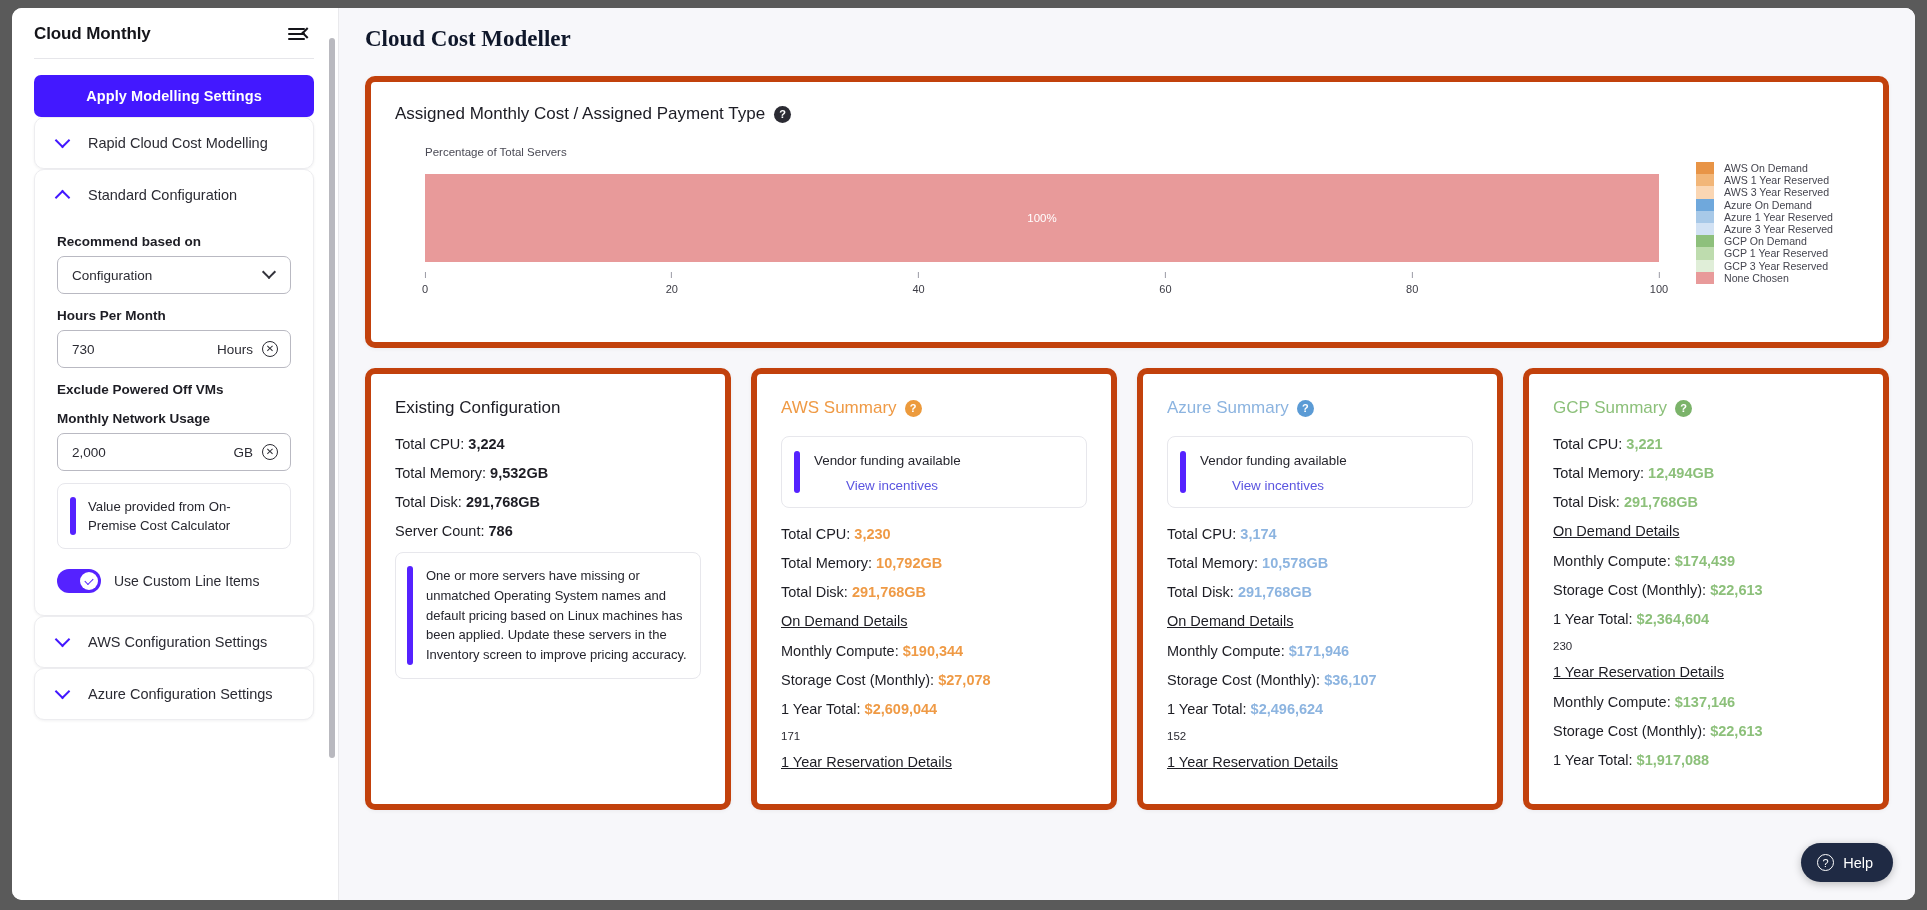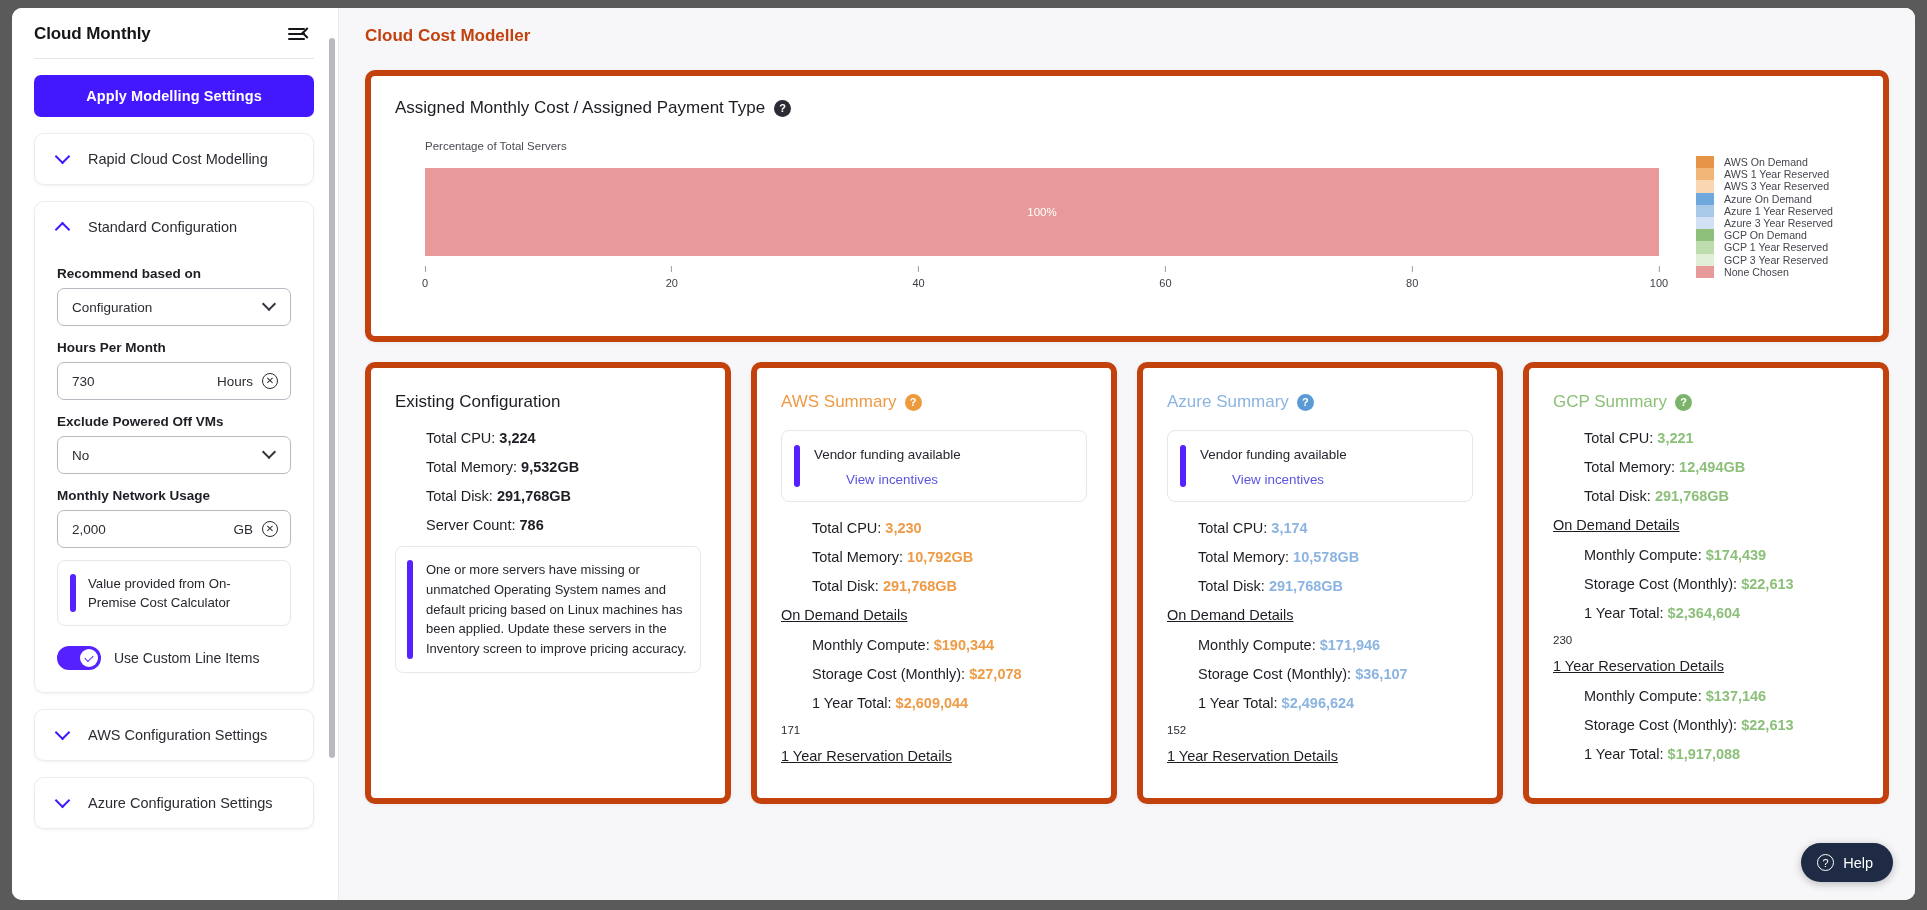--- a/index.html
+++ b/index.html
@@ -65,21 +65,20 @@
     display: block; width: 100%;
     background: #4318ff; color: #fff;
     border: none; border-radius: 7px;
     padding: 13px 10px;
     font-size: 14.5px; font-weight: bold;
     font-family: inherit; cursor: pointer;
     letter-spacing: 0.1px;
   }
 
   .acc {
-    margin-top: 16px;
     background: #fff;
     border: 1px solid #ededf0;
     border-radius: 10px;
     box-shadow: 0 1px 3px rgba(20,20,40,0.06);
   }
   .acc-head {
     display: flex; align-items: center; gap: 20px;
     padding: 17px 16px 17px 22px;
     cursor: pointer;
   }
@@ -156,21 +155,21 @@
 
   
   .main {
     flex: 1; background: #f7f7fa;
     position: relative; overflow: hidden;
   }
   .main-header {
     padding: 18px 26px 14px 26px;
     background: #f7f7fa;
   }
-  .page-title { font-size: 17px; font-weight: bold; color: #c2410c; }
+  .page-title { font-size: 23px; font-weight: bold; color: #0f172a; font-family: Liberation Serif, serif; }
 
   .card {
     background: #fff;
     border: 6px solid #c2410c;
     border-radius: 10px;
     box-shadow: 0 1px 4px rgba(20,20,40,0.05);
   }
 
   .chart-card { margin: 10px 26px 0 26px; padding: 22px 24px 16px 24px; }
   .chart-head { display: flex; align-items: center; gap: 9px; }
@@ -224,21 +223,21 @@
   .vendor-note {
     border: 1px solid #e7e7ec; border-radius: 8px;
     padding: 14px 14px 14px 12px;
     display: flex; gap: 14px; align-items: flex-start;
     margin-bottom: 18px;
   }
   .vendor-note .bar { width: 6px; flex: 0 0 6px; border-radius: 3px; background: #5522ff; align-self: stretch; min-height: 42px; }
   .vn-text { font-size: 13.4px; color: #26262e; line-height: 1.5; }
   .vn-link { font-size: 13.4px; color: #5b55e0; text-decoration: none; display: block; margin-top: 7px; cursor: pointer; margin-left: 32px; }
 
-  .stat { font-size: 14.5px; color: #1d1d24; margin-bottom: 13px; margin-left: 31px; }
+  .stat { font-size: 14.5px; color: #1d1d24; margin-bottom: 13px; }
   .stat b { font-weight: bold; }
   .stat.aws b { color: #ef9a45; }
   .stat.azure b { color: #8cb4e0; }
   .stat.gcp b { color: #8cc07a; }
 
   .sec-link {
     font-size: 14.5px; color: #1d1d24; text-decoration: underline;
     display: block; margin: 4px 0 14px 0; cursor: pointer;
   }
   .small-num { font-size: 11.5px; color: #2b2b33; margin-bottom: 12px; }
@@ -311,24 +310,20 @@
           </div>
 
           <div class="field-label">Hours Per Month</div>
           <div class="inp">
             <span class="val">730</span>
             <span class="unit">Hours</span>
             <span class="clear-x">✕</span>
           </div>
 
           <div class="field-label">Exclude Powered Off VMs</div>
-          <div class="sel">
-            <span class="val">No</span>
-            <span class="arrow"></span>
-          </div>
 
           <div class="field-label">Monthly Network Usage</div>
           <div class="inp">
             <span class="val">2,000</span>
             <span class="unit">GB</span>
             <span class="clear-x">✕</span>
           </div>
 
           <div class="note">
             <span class="note-bar"></span>

